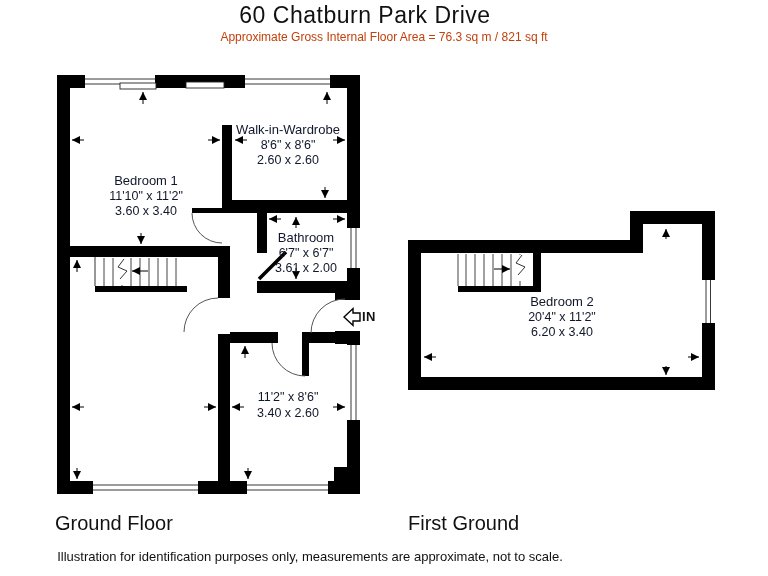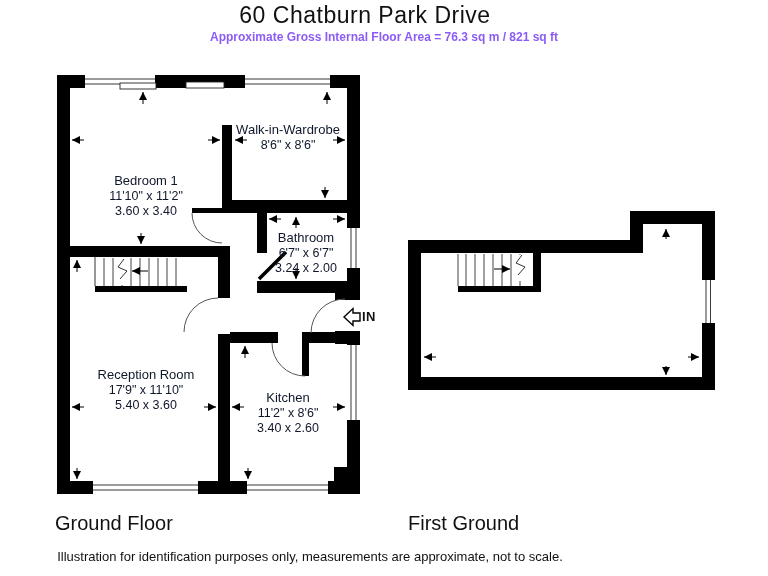--- a/index.html
+++ b/index.html
@@ -6,21 +6,21 @@
   .canvas{
     position:relative;width:768px;height:576px;background:#ffffff;
     font-family:"Liberation Sans","DejaVu Sans",sans-serif;color:#1a1a1a;overflow:hidden;
   }
   .page-title{
     position:absolute;top:2px;left:0;width:730px;text-align:center;
     font-size:23px;font-weight:400;letter-spacing:.5px;color:#111;
   }
   .page-subtitle{
     position:absolute;top:30px;left:0;width:768px;text-align:center;
-    font-size:12px;font-weight:700;color:#8b5cf6;
+    font-size:12px;font-weight:400;color:#c2410c;
   }
   .plan-svg{position:absolute;left:0;top:0;}
   .room-label{
     position:absolute;width:180px;text-align:center;font-size:12.5px;line-height:15.5px;color:#0f172a;
   }
   .room-label .rname{font-size:13px;}
   .in-label{
     position:absolute;left:362px;top:309px;font-size:13px;font-weight:700;color:#111;letter-spacing:.5px;
   }
   .floor-label{position:absolute;font-size:20px;color:#111;}
@@ -191,40 +191,40 @@
 
   <div class="room-label" style="left:56px;top:145px;margin-top:28px;">
     <div class="rname">Bedroom 1</div>
     <div>11'10" x 11'2"</div>
     <div>3.60 x 3.40</div>
   </div>
 
   <div class="room-label" style="left:198px;top:122px;">
     <div class="rname">Walk-in-Wardrobe</div>
     <div>8'6" x 8'6"</div>
+    <div>2.60 x 2.60</div>
   </div>
 
   <div class="room-label" style="left:216px;top:230px;">
     <div class="rname">Bathroom</div>
     <div>6'7" x 6'7"</div>
-    <div>3.24 x 2.00</div>
-  </div>
-
-  <div class="room-label" style="left:56px;top:367px;">
-    <div class="rname">Reception Room</div>
-    <div>17'9" x 11'10"</div>
-    <div>5.40 x 3.60</div>
-  </div>
+    <div>3.61 x 2.00</div>
+  </div>
+
 
   <div class="room-label" style="left:198px;top:390px;">
-    <div class="rname">Kitchen</div>
     <div>11'2" x 8'6"</div>
     <div>3.40 x 2.60</div>
   </div>
 
+  <div class="room-label" style="left:472px;top:294px;">
+    <div class="rname">Bedroom 2</div>
+    <div>20'4" x 11'2"</div>
+    <div>6.20 x 3.40</div>
+  </div>
 
   <div class="in-label">IN</div>
 
   <div class="floor-label ground">Ground Floor</div>
   <div class="floor-label first">First Ground</div>
 
   <div class="footer-note">Illustration for identification purposes only, measurements are approximate, not to scale.</div>
 
 </div>
 

